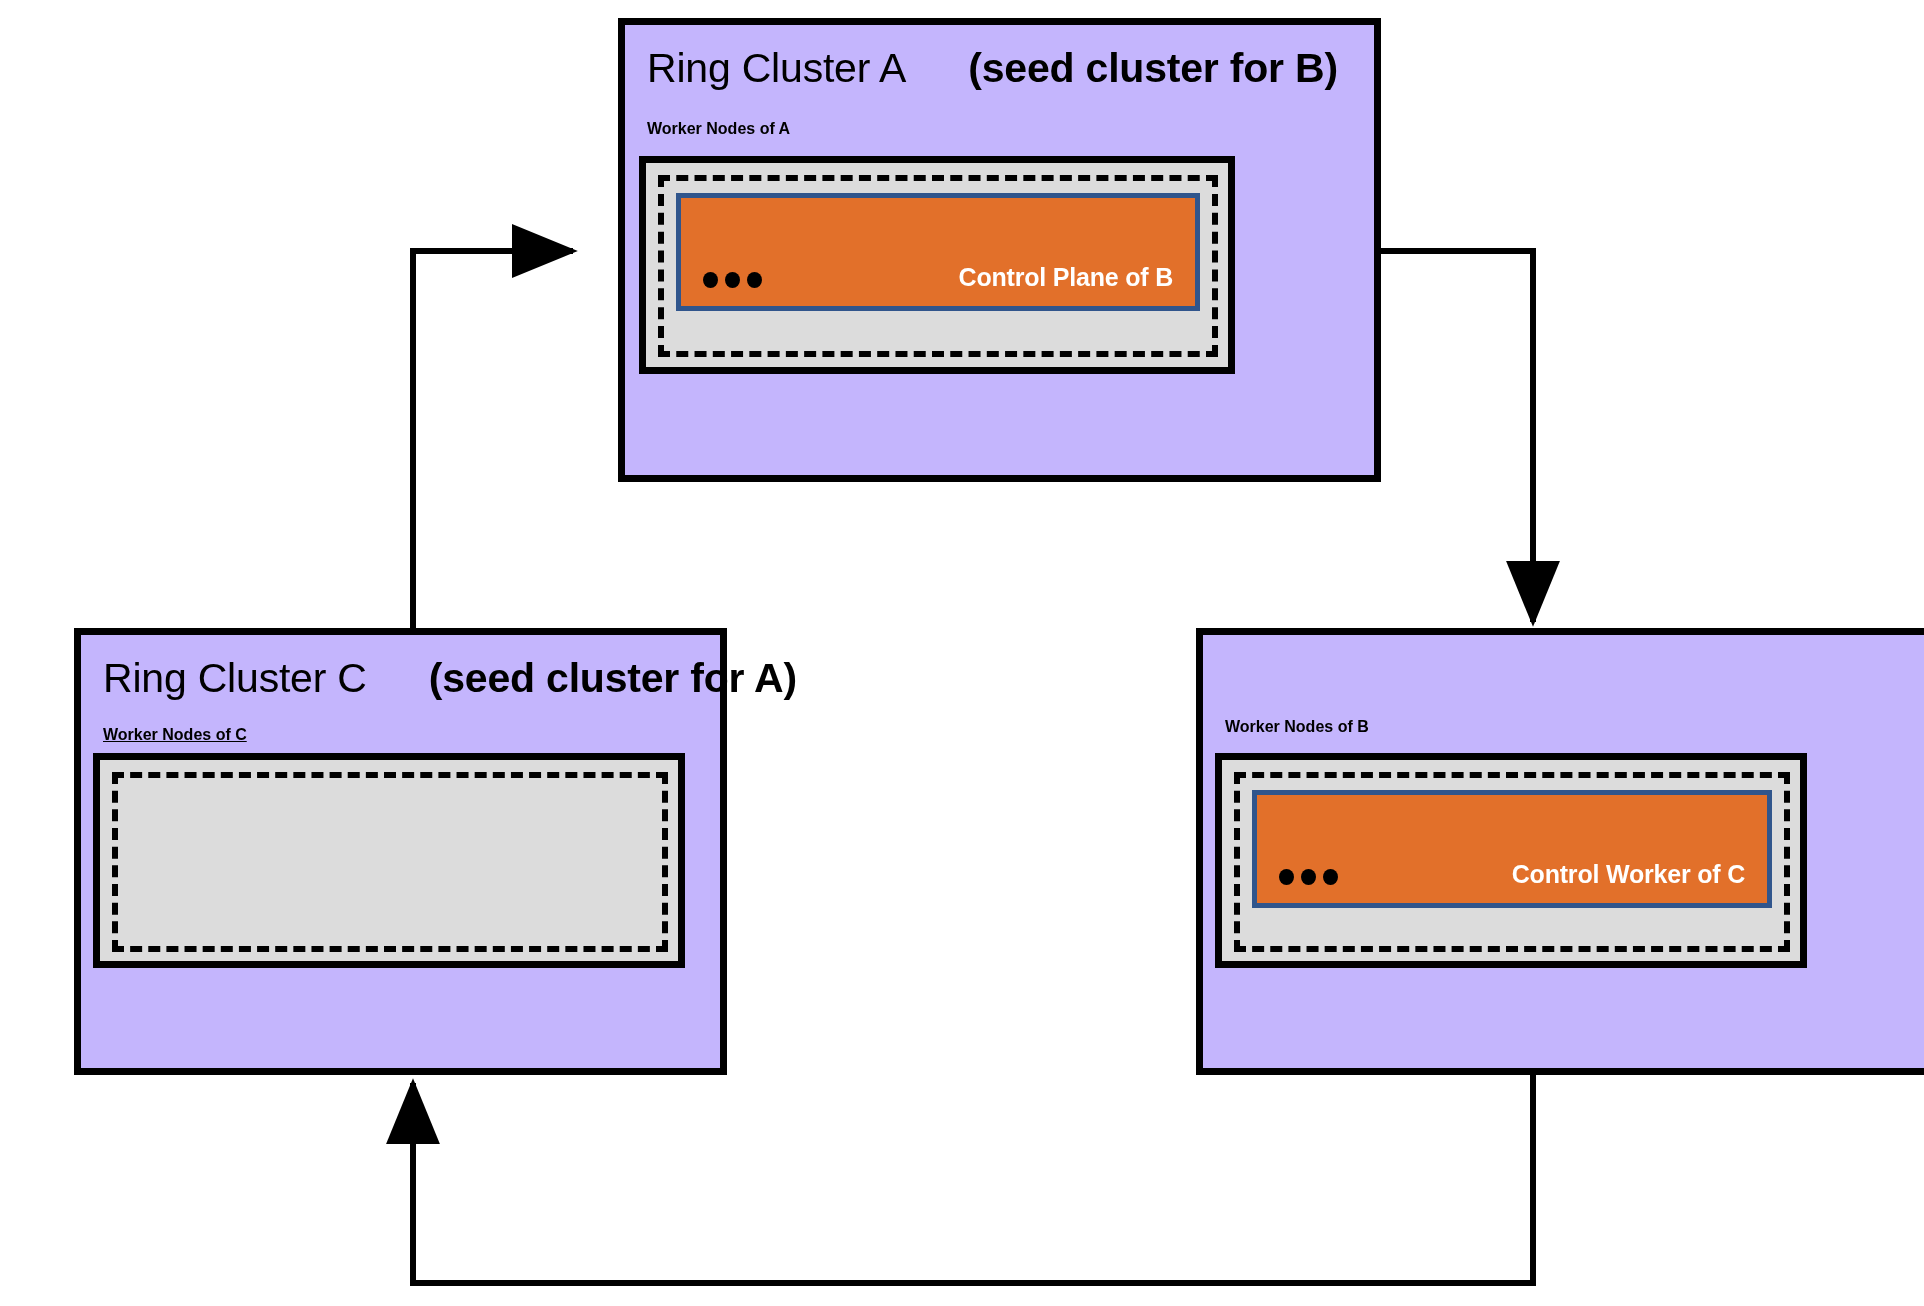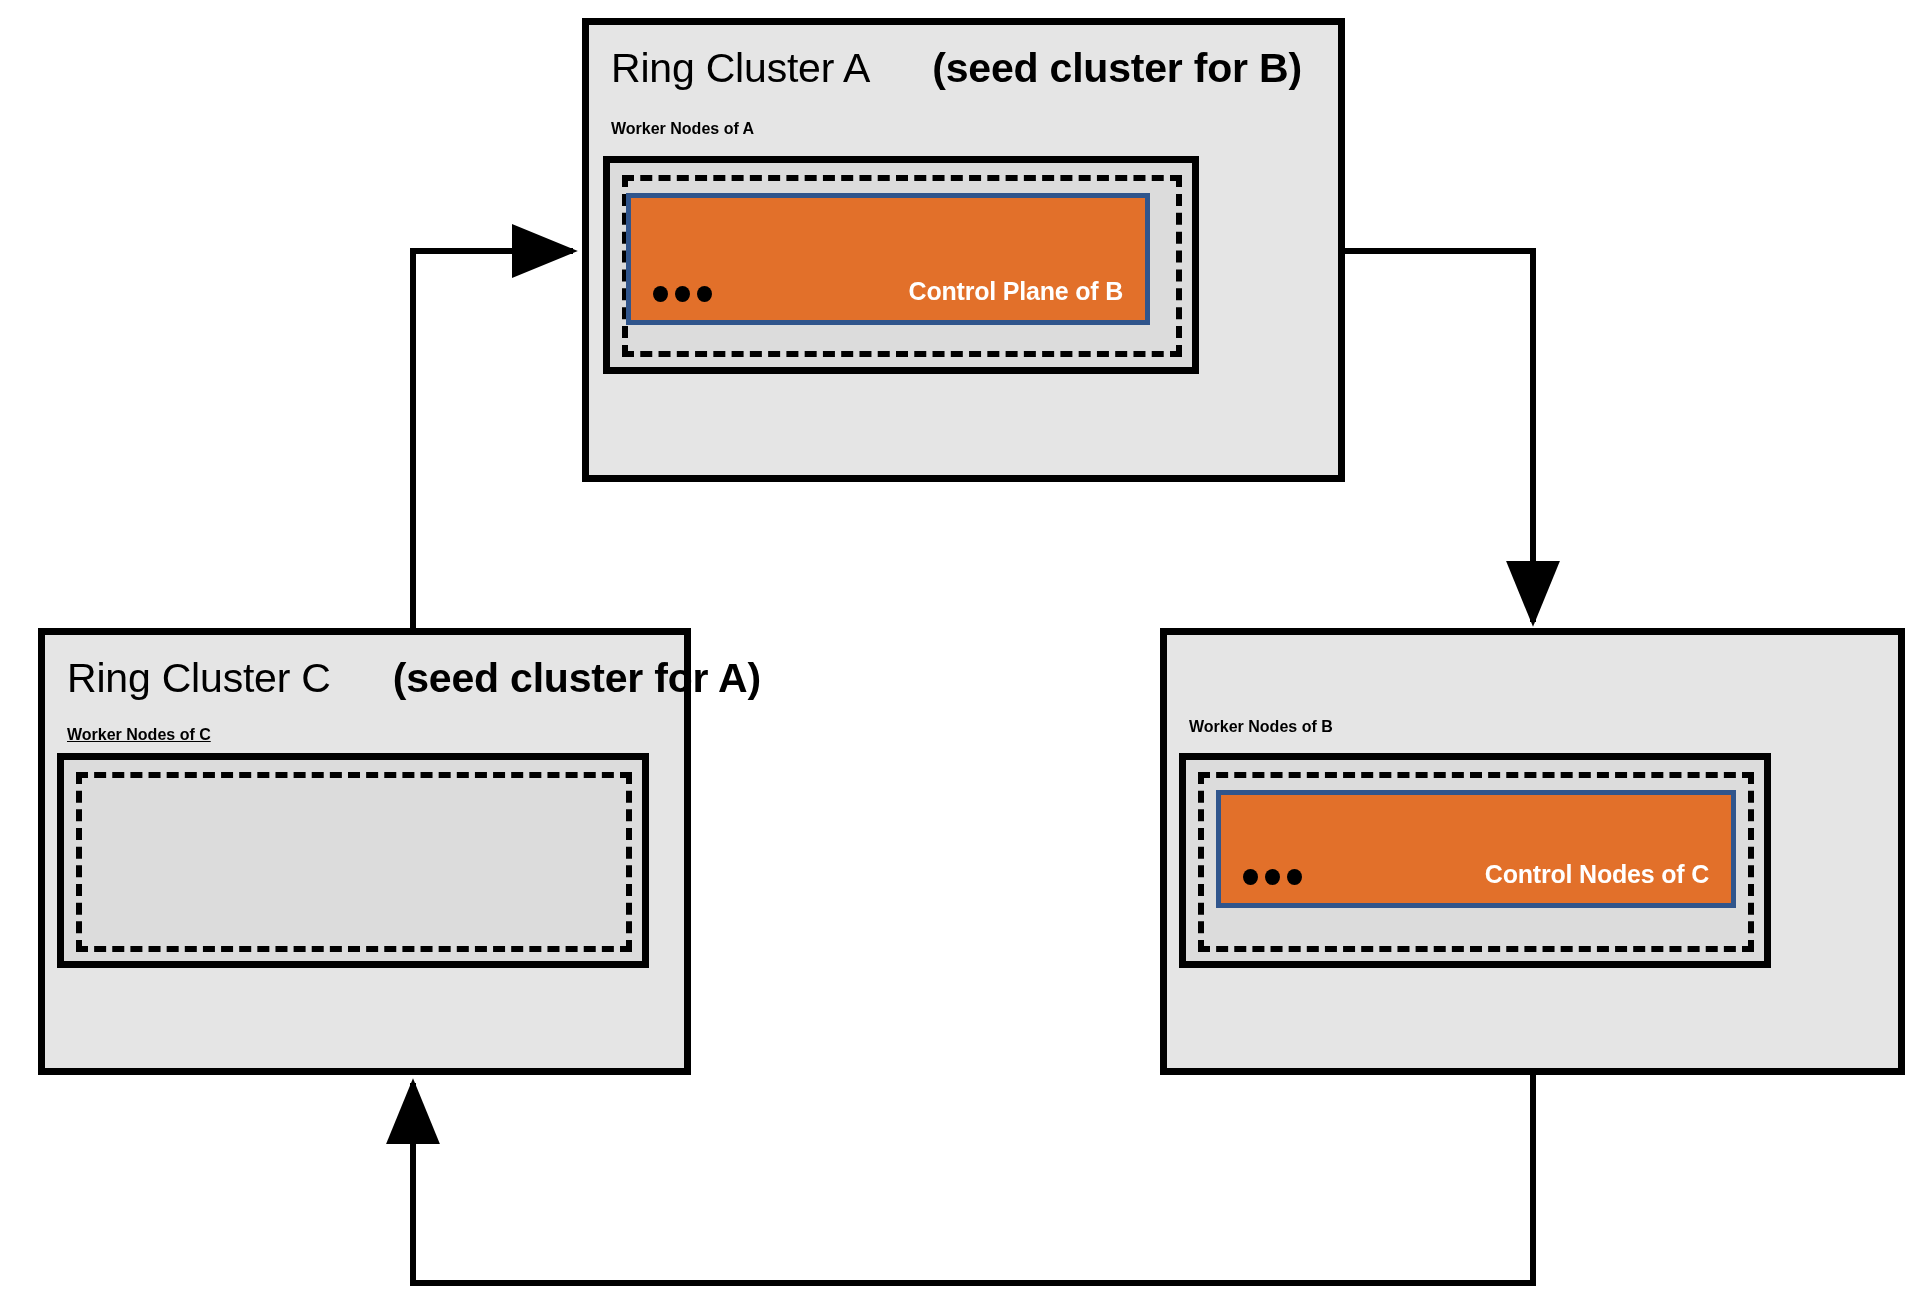--- a/index.html
+++ b/index.html
@@ -29,23 +29,24 @@
     left: 0; top: 0;
     width: 1924px;
     height: 1306px;
     z-index: 1;
   }
 
   
   .cluster {
     position: absolute;
     box-sizing: border-box;
-    background: #e5e5e5;
+    background: #c4b5fd;
     border: 7px solid #000000;
     z-index: 2;
+    margin-left: 36px;
   }
 
   .cluster-title-row {
     position: absolute;
     left: 22px;
     top: 14px;
     right: 10px;
     height: 58px;
     display: flex;
     align-items: center;
@@ -150,21 +151,21 @@
       <span class="cluster-name">Ring Cluster A</span>
       <span class="cluster-seed">(seed cluster for B)</span>
     </div>
 
     <div class="worker-label" style="top:96px;">Worker Nodes of A</div>
 
     <div class="worker-box" style="left:14px; top:131px; width:596px; height:218px;">
 
       <div class="dashed-box" style="left:12px; top:12px; width:560px; height:182px;"></div>
 
-      <div class="control-plane" style="left:16px; top:30px; width:524px; height:132px;">
+      <div class="control-plane" style="left:30px; top:30px; width:524px; height:118px;">
         <div class="cp-dots">
           <span></span>
             <span></span>
             <span></span>
         </div>
         <div class="cp-label">Control Plane of B</div>
       </div>
     </div>
   </div>
 
@@ -192,18 +193,18 @@
     <div class="worker-box" style="left:12px; top:118px; width:592px; height:215px;">
 
       <div class="dashed-box" style="left:12px; top:12px; width:556px; height:180px;"></div>
 
       <div class="control-plane" style="left:30px; top:30px; width:520px; height:118px;">
         <div class="cp-dots">
           <span></span>
             <span></span>
             <span></span>
         </div>
-        <div class="cp-label">Control Nodes of C</div>
+        <div class="cp-label">Control Worker of C</div>
       </div>
     </div>
   </div>
 
 </div>
 
 </body></html>

